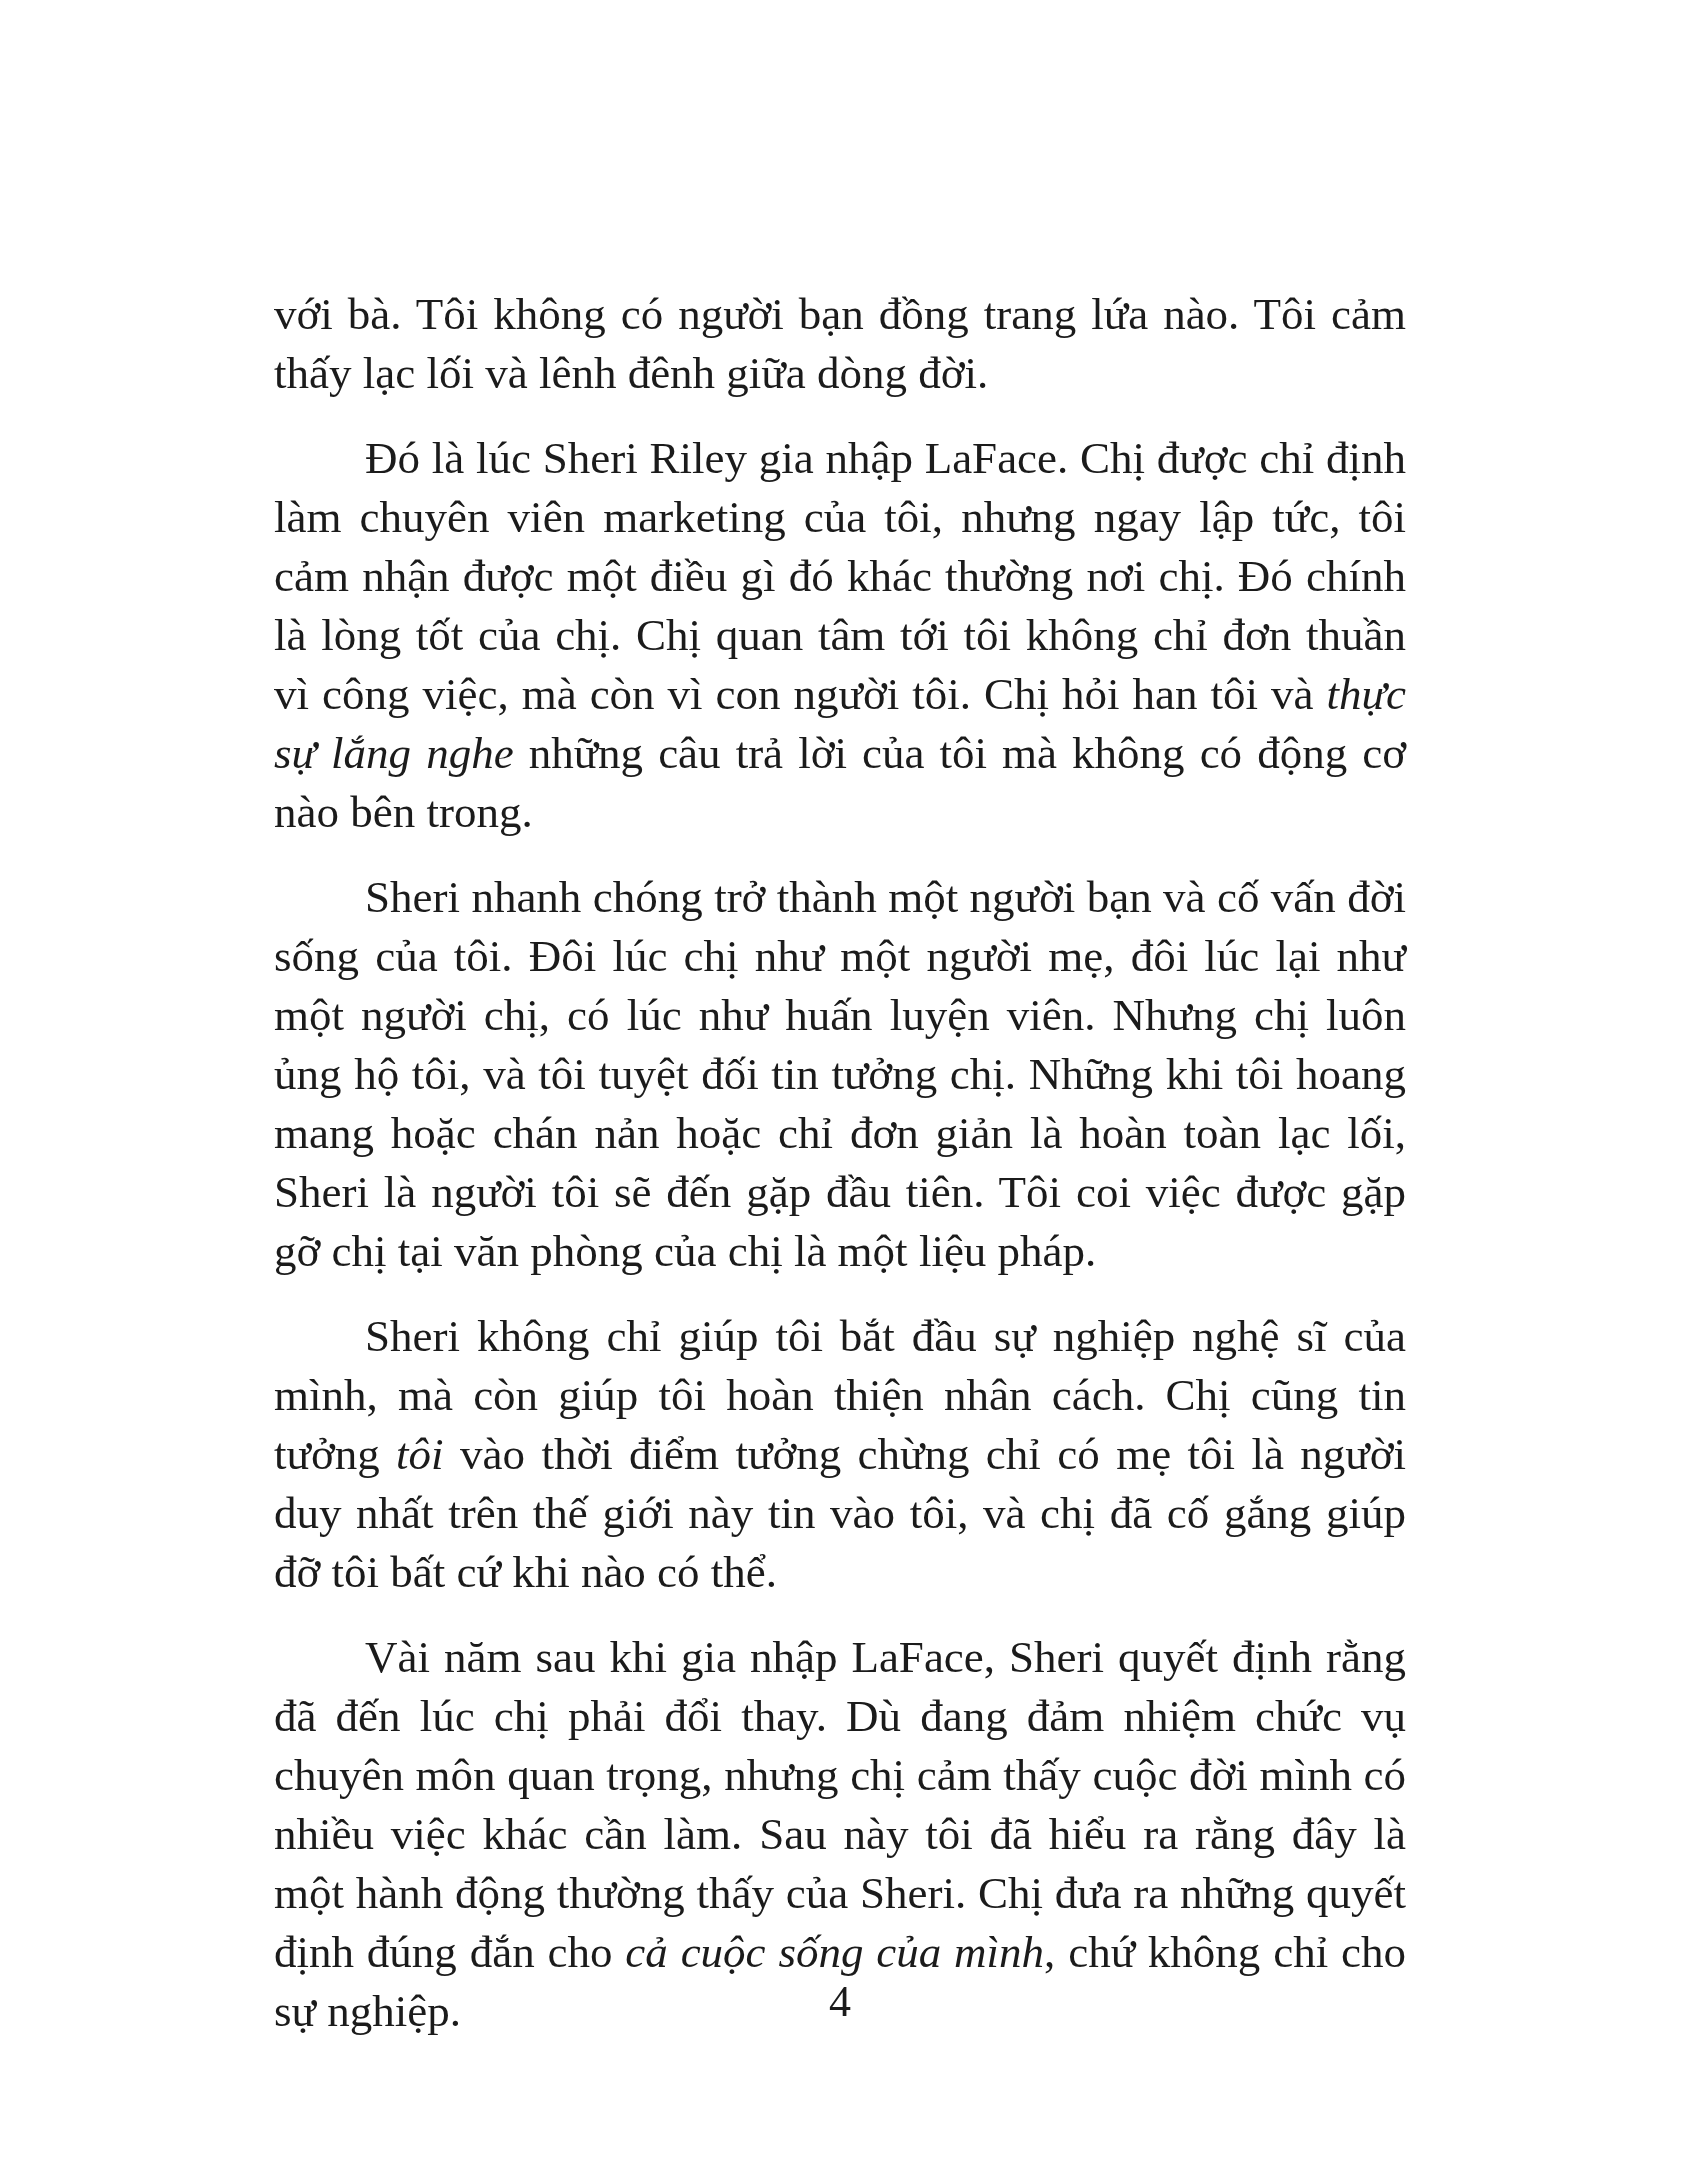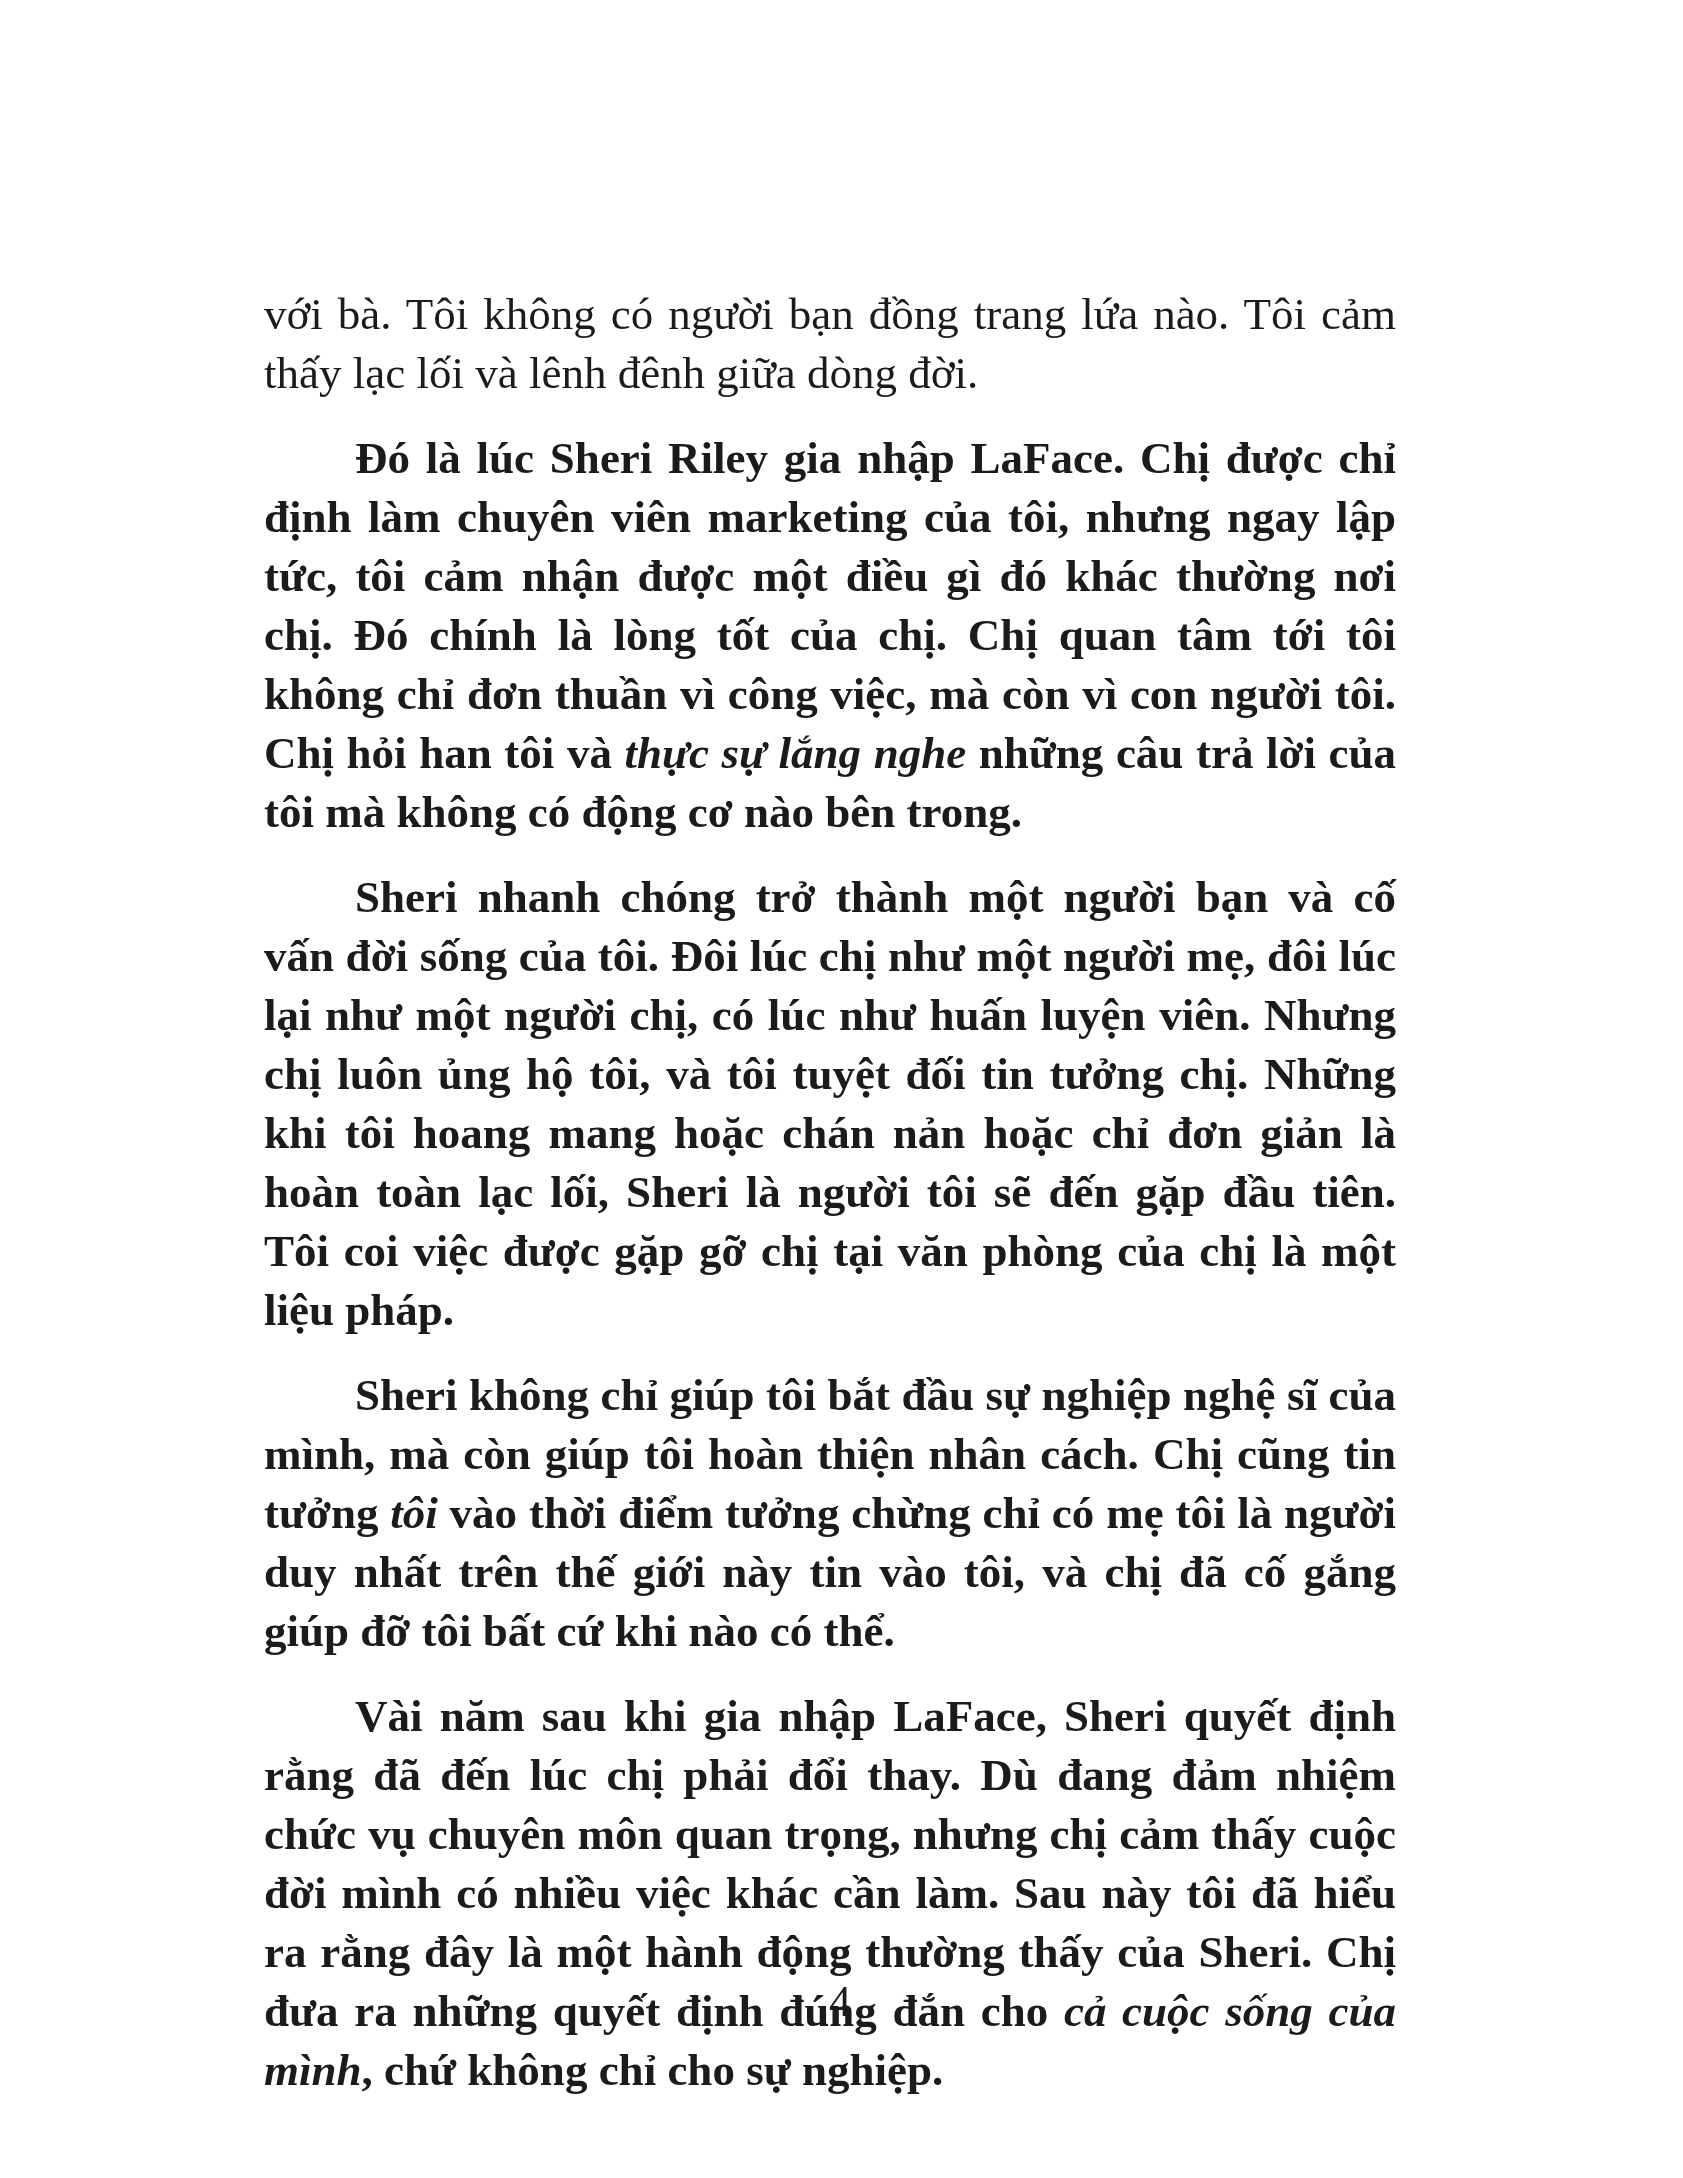--- a/index.html
+++ b/index.html
@@ -14,36 +14,35 @@
     overflow: hidden;
     font-family: "Liberation Serif", "DejaVu Serif", serif;
   }
   .page {
     position: absolute;
     inset: 0;
     background: #ffffff;
   }
   .text-block {
     position: absolute;
-    left: 264px;
+    left: 274px;
     top: 285px;
     width: 1132px;
     color: #1b1b1b;
     font-size: 45px;
     line-height: 59px;
     text-align: justify;
     text-rendering: optimizeLegibility;
   }
   .text-block p {
     margin: 0 0 26px 0;
     padding: 0;
   }
   .text-block p.indent {
     text-indent: 91px;
-    font-weight: bold;
   }
   .text-block .em {
     font-style: italic;
   }
   .page-number {
     position: absolute;
     left: 274px;
     top: 1976px;
     width: 1132px;
     text-align: center;

